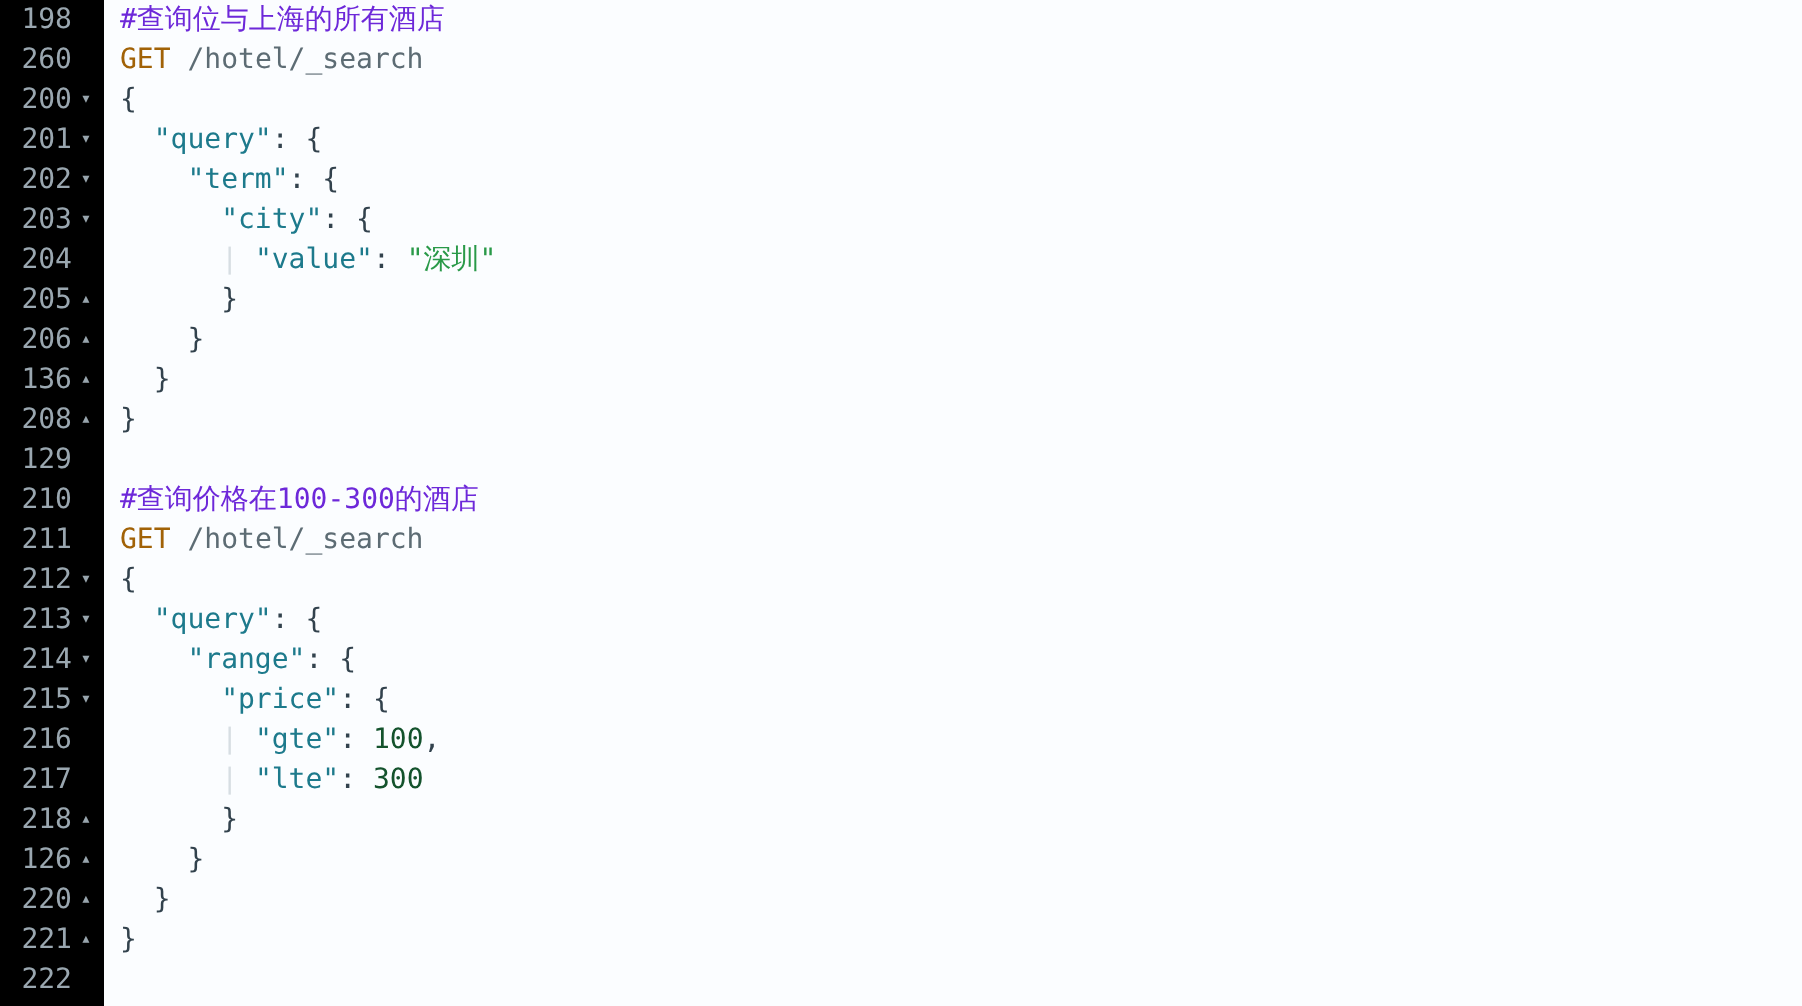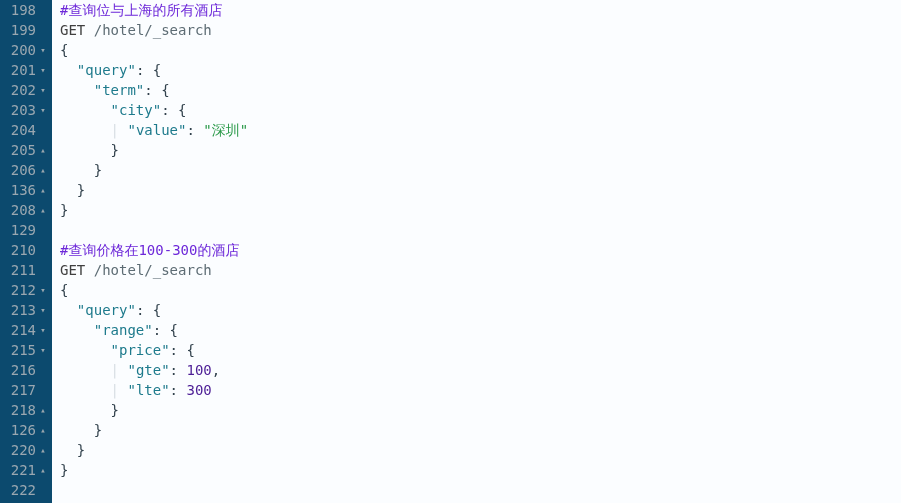--- a/index.html
+++ b/index.html
@@ -13,21 +13,21 @@
     font-size: 14px;
     line-height: 20px;
     color: #32424d;
   }
   .editor {
     display: flex;
     height: 100%;
   }
   .gutter {
     flex: 0 0 48px;
-    background: #0c4a6e;
+    background: #000000;
     color: #9aa7b0;
     text-align: right;
     padding: 0 4px 0 0;
     user-select: none;
   }
   .gutter-line {
     height: 20px;
     display: flex;
     justify-content: flex-end;
     align-items: center;
@@ -44,39 +44,39 @@
   .code {
     flex: 1;
     padding-left: 8px;
     white-space: pre;
     position:relative;
   }
   .code-line {
     height: 20px;
   }
   .tok-cm { color: #6d28d9; }
-  .tok-mt { color: #404040; }
+  .tok-mt { color: #a16207; }
   .tok-pt { color: #5d6c74; text-align: center; }
   .tok-pu { color: #32424d; }
   .tok-ky { color: #1d7a8c; }
   .tok-st { color: #299948; }
-  .tok-nu { color: #4c1d95; }
+  .tok-nu { color: #14532d; }
   .indent-guide { color: #d7dee3; }
 </style>
 </head>
 <body>
 
 <div class="editor">
   <div class="gutter" id="gutter">
       <div class="gutter-line">
         <span class="ln">198</span>
         <span class="fold"></span>
       </div>
       <div class="gutter-line">
-        <span class="ln">199</span>
+        <span class="ln">260</span>
         <span class="fold"></span>
       </div>
       <div class="gutter-line">
         <span class="ln">200</span>
         <span class="fold">▾</span>
       </div>
       <div class="gutter-line">
         <span class="ln">201</span>
         <span class="fold">▾</span>
       </div>

